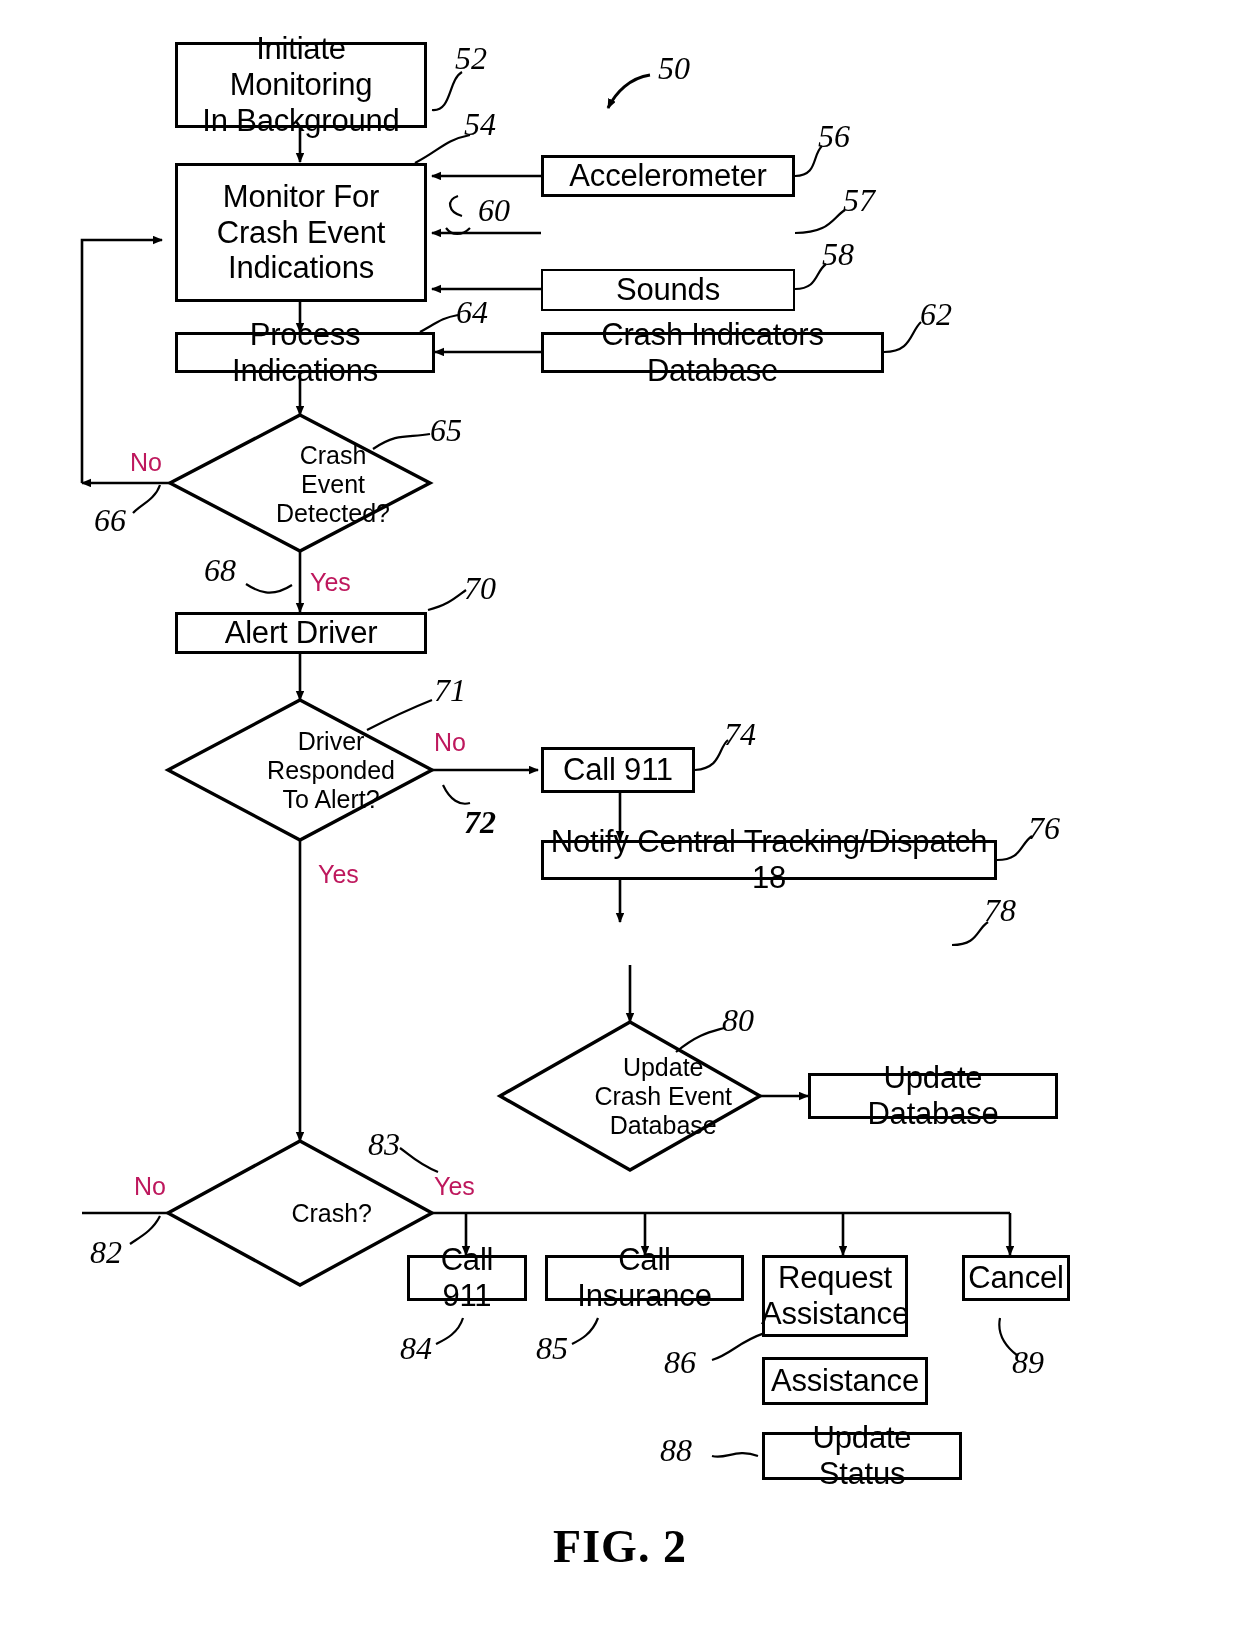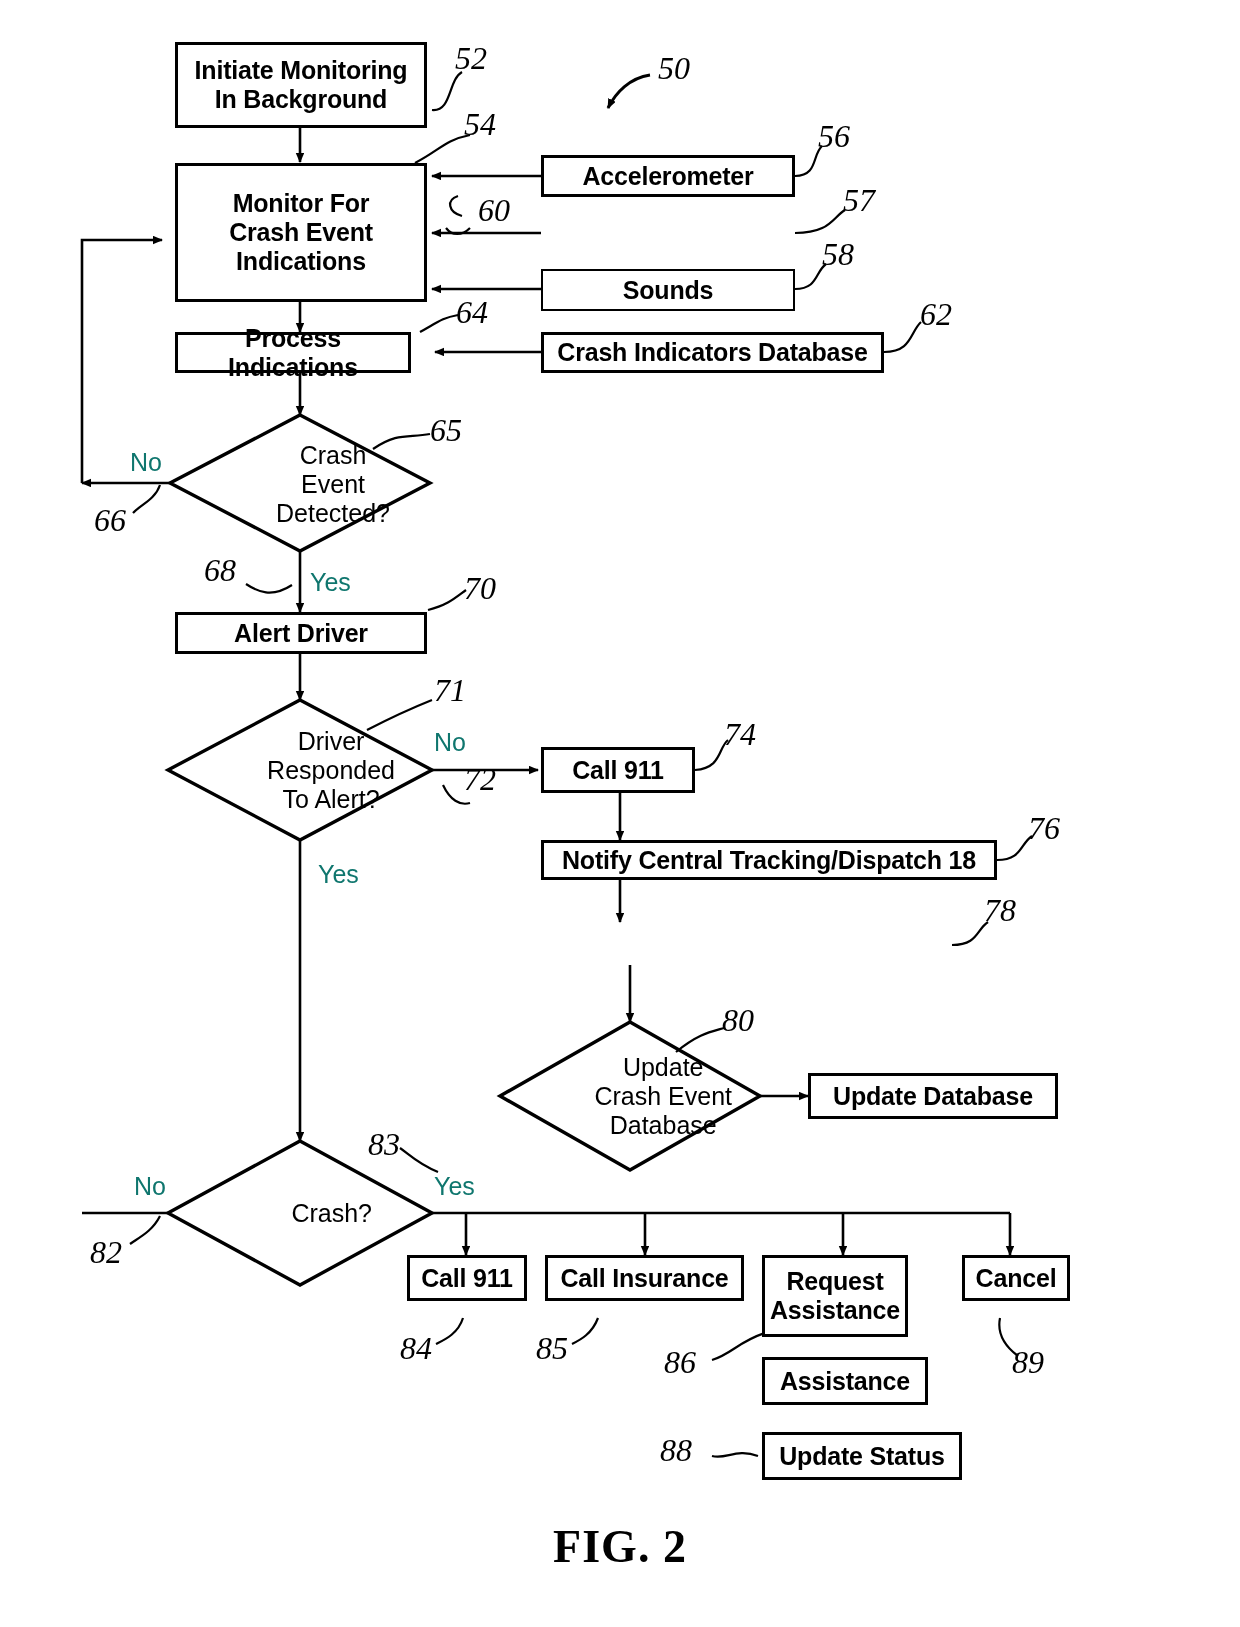--- a/index.html
+++ b/index.html
@@ -31,25 +31,24 @@
   .node {
     position: absolute;
     box-sizing: border-box;
     background: #ffffff;
     border: 3px solid #000000;
     display: flex;
     align-items: center;
     justify-content: center;
     text-align: center;
     line-height: 1.16;
-    font-size: 25px;
+    font-size: 31px;
     letter-spacing: -0.2px;
     padding: 2px 6px;
     z-index: 3;
-    font-weight: bold;
   }
   .node.thin { border-width: 2px; }
   .node .label { display: block; white-space: pre-line; }
 
   
   .diamond-text {
     position: absolute;
     display: flex;
     align-items: center;
     justify-content: flex-end;
@@ -69,21 +68,21 @@
     color: #000000;
     z-index: 4;
     white-space: nowrap;
   }
 
   
   .edge-label {
     position: absolute;
     font-family: "Liberation Sans", sans-serif;
     font-size: 25px;
-    color: #0f766e;
+    color: #be185d;
     z-index: 4;
     white-space: nowrap;
   }
 
   
   #fig-caption {
     position: absolute;
     left: 0;
     top: 1520px;
     width: 1240px;
@@ -203,21 +202,21 @@
 
   <div class="node" style="left:541px; top:155px; width:254px; height:42px;">
     <span class="label">Accelerometer</span>
   </div>
 
 
   <div class="node thin" style="left:541px; top:269px; width:254px; height:42px;">
     <span class="label">Sounds</span>
   </div>
 
-  <div class="node" style="left:175px; top:332px; width:236px; height:41px;">
+  <div class="node" style="left:175px; top:332px; width:260px; height:41px;">
     <span class="label">Process Indications</span>
   </div>
 
   <div class="node" style="left:541px; top:332px; width:343px; height:41px;">
     <span class="label">Crash Indicators Database</span>
   </div>
 
   <div class="diamond-text" style="left:210px; top:436px; width:180px; height:96px;">
     <span>Crash
 Event
@@ -296,21 +295,21 @@
   <div class="ref" style="left:843px; top:182px;">57</div>
   <div class="ref" style="left:822px; top:236px;">58</div>
   <div class="ref" style="left:478px; top:192px;">60</div>
   <div class="ref" style="left:920px; top:296px;">62</div>
   <div class="ref" style="left:456px; top:294px;">64</div>
   <div class="ref" style="left:430px; top:412px;">65</div>
   <div class="ref" style="left:94px; top:502px;">66</div>
   <div class="ref" style="left:204px; top:552px;">68</div>
   <div class="ref" style="left:464px; top:570px;">70</div>
   <div class="ref" style="left:434px; top:672px;">71</div>
-  <div class="ref" style="left:464px; top:761px;">72</div>
+  <div class="ref" style="left:464px; top:804px;font-weight:bold;">72</div>
   <div class="ref" style="left:724px; top:716px;">74</div>
   <div class="ref" style="left:1028px; top:810px;">76</div>
   <div class="ref" style="left:984px; top:892px;">78</div>
   <div class="ref" style="left:722px; top:1002px;">80</div>
   <div class="ref" style="left:90px; top:1234px;">82</div>
   <div class="ref" style="left:368px; top:1126px;">83</div>
   <div class="ref" style="left:400px; top:1330px;">84</div>
   <div class="ref" style="left:536px; top:1330px;">85</div>
   <div class="ref" style="left:664px; top:1344px;">86</div>
   <div class="ref" style="left:660px; top:1432px;">88</div>

